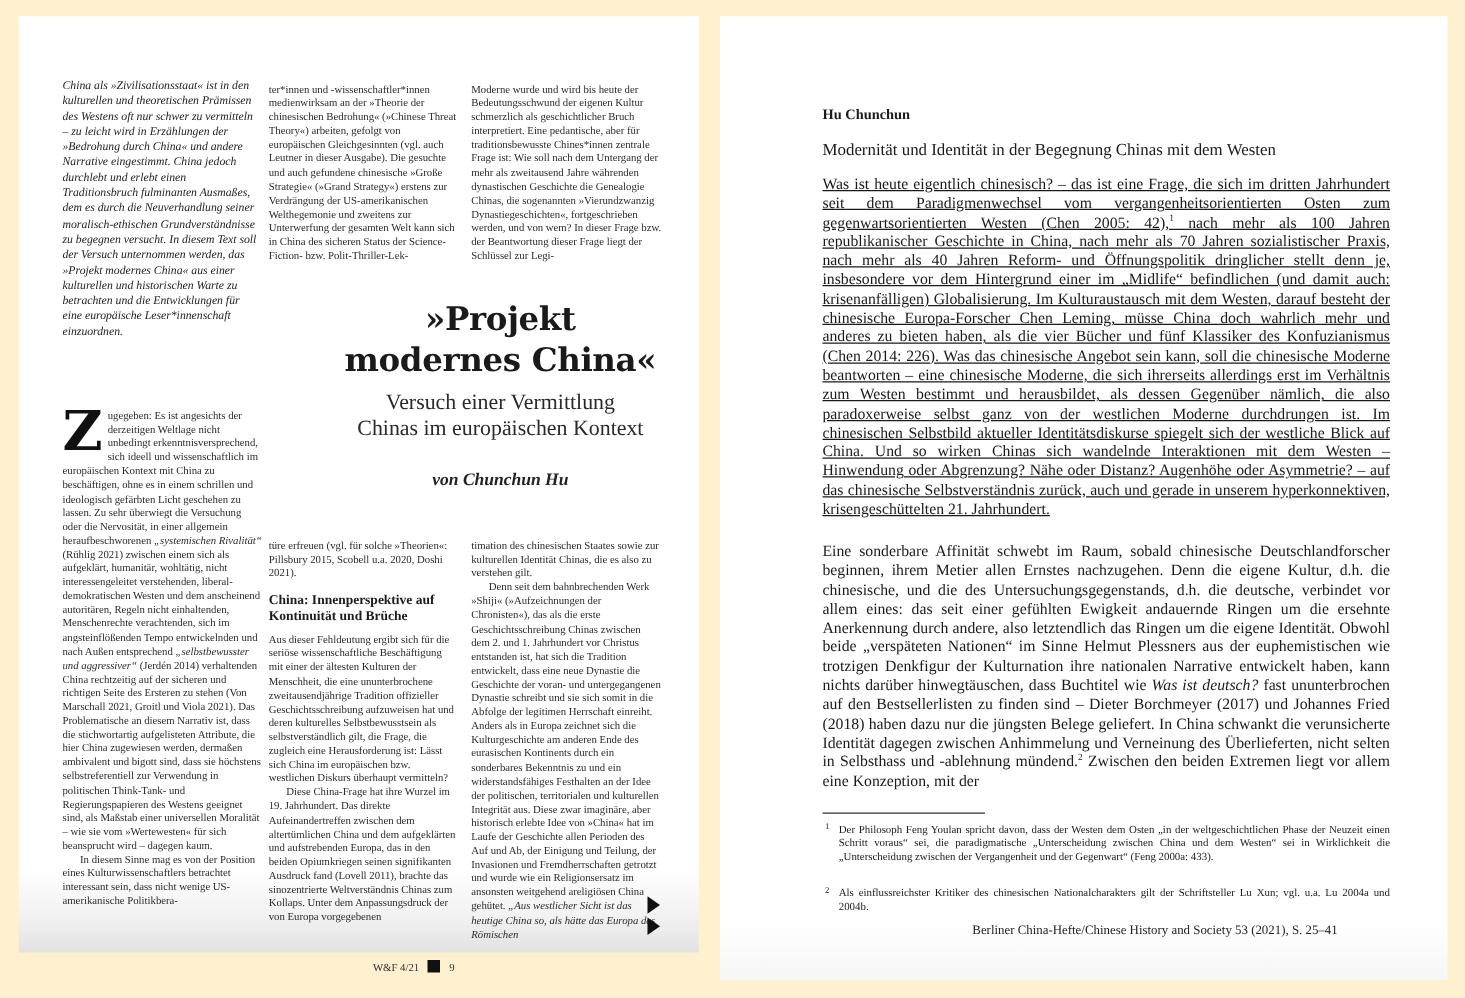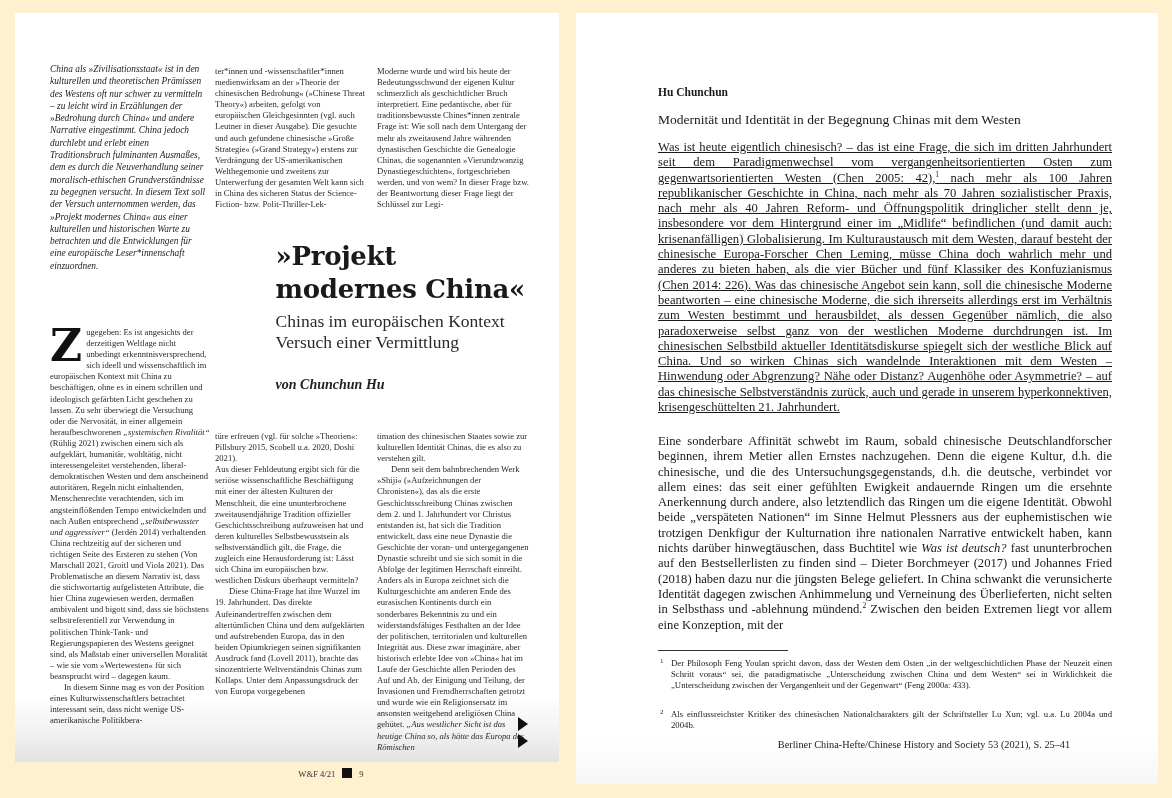--- a/index.html
+++ b/index.html
@@ -17,21 +17,21 @@
 
   .col { position:absolute; font-size:8.6px; line-height:11.1px; color:#2a2a2a; }
   .col p { margin:0; text-align:left; }
   .indent { text-indent:14px; }
   .it { font-style:italic; }
 
   #intro { left:35px; top:50px; width:158px; font-style:italic; font-size:9.4px; line-height:12.3px; color:#222; }
   #col2-top { left:200px; top:53px; width:152px; }
   #col3-top { left:362px; top:53px; width:160px; }
 
-  #title-block { position:absolute; right:34px; top:227px; text-align:left; }
+  #title-block { position:absolute; right:34px; top:227px; text-align:center; }
   #title { font-family:"DejaVu Serif", serif; font-weight:bold; font-size:26px; line-height:33px; color:#1a1a1a; letter-spacing:-0.3px; }
   #subtitle { font-size:17.5px; line-height:21px; color:#2a2a2a; margin-top:5px; }
   #byline { font-weight:bold; font-style:italic; font-size:14px; margin-top:24px; color:#222; }
 
   #col1-body { left:35px; top:314px; width:160px; }
   .dropcap { float:left; font-size:44px; line-height:34px; margin:2px 4px 0 0; font-weight:bold; font-family:"DejaVu Serif", serif; color:#111; }
   #col2-body { left:200px; top:418px; width:152px; }
   #col2-body h3 { font-size:10.8px; line-height:13px; margin:10px 0 6px; font-weight:bold; color:#1c1c1c; }
   #col3-body { left:362px; top:418px; width:152px; }
 
@@ -63,33 +63,34 @@
   <div class="col" id="intro">China als »Zivilisationsstaat« ist in den kulturellen und theoretischen Prämissen des Westens oft nur schwer zu vermitteln – zu leicht wird in Erzählungen der »Bedrohung durch China« und andere Narrative eingestimmt. China jedoch durchlebt und erlebt einen Traditionsbruch fulminanten Ausmaßes, dem es durch die Neuverhandlung seiner moralisch-ethischen Grundverständnisse zu begegnen versucht. In diesem Text soll der Versuch unternommen werden, das »Projekt modernes China« aus einer kulturellen und historischen Warte zu betrachten und die Entwicklungen für eine europäische Leser*innenschaft einzuordnen.</div>
   <div class="col" id="col2-top">ter*innen und -wissenschaftler*innen medienwirksam an der »Theorie der chinesischen Bedrohung« (»Chinese Threat Theory«) arbeiten, gefolgt von europäischen Gleichgesinnten (vgl. auch Leutner in dieser Ausgabe). Die gesuchte und auch gefundene chinesische »Große Strategie« (»Grand Strategy«) erstens zur Verdrängung der US-amerikanischen Welthegemonie und zweitens zur Unterwerfung der gesamten Welt kann sich in China des sicheren Status der Science-Fiction- bzw. Polit-Thriller-Lek-</div>
   <div class="col" id="col3-top">Moderne wurde und wird bis heute der Bedeutungsschwund der eigenen Kultur schmerzlich als geschichtlicher Bruch interpretiert. Eine pedantische, aber für traditionsbewusste Chines*innen zentrale Frage ist: Wie soll nach dem Untergang der mehr als zweitausend Jahre währenden dynastischen Geschichte die Genealogie Chinas, die sogenannten »Vierundzwanzig Dynastiegeschichten«, fortgeschrieben werden, und von wem? In dieser Frage bzw. der Beantwortung dieser Frage liegt der Schlüssel zur Legi-</div>
 
   <div id="title-block">
     <div id="title">
       <div>»Projekt</div>
       <div>modernes China«</div>
     </div>
     <div id="subtitle">
+      <div>Versuch einer Vermittlung</div>
       <div>Chinas im europäischen Kontext</div>
-      <div>Versuch einer Vermittlung</div>
     </div>
     <div id="byline">von Chunchun Hu</div>
   </div>
 
   <div class="col" id="col1-body">
     <p><span class="dropcap">Z</span><span>ugegeben: Es ist angesichts der derzeitigen Weltlage nicht unbedingt erkenntnisversprechend, sich ideell und wissenschaftlich im europäischen Kontext mit China zu beschäftigen, ohne es in einem schrillen und ideologisch gefärbten Licht geschehen zu lassen. Zu sehr überwiegt die Versuchung oder die Nervosität, in einer allgemein heraufbeschworenen </span><span class="it">„systemischen Rivalität“</span><span> (Rühlig 2021) zwischen einem sich als aufgeklärt, humanitär, wohltätig, nicht interessengeleitet verstehenden, liberal-demokratischen Westen und dem anscheinend autoritären, Regeln nicht einhaltenden, Menschenrechte verachtenden, sich im angsteinflößenden Tempo entwickelnden und nach Außen entsprechend </span><span class="it">„selbstbewusster und aggressiver“</span><span> (Jerdén 2014) verhaltenden China rechtzeitig auf der sicheren und richtigen Seite des Ersteren zu stehen (Von Marschall 2021, Groitl und Viola 2021). Das Problematische an diesem Narrativ ist, dass die stichwortartig aufgelisteten Attribute, die hier China zugewiesen werden, dermaßen ambivalent und bigott sind, dass sie höchstens selbstreferentiell zur Verwendung in politischen Think-Tank- und Regierungspapieren des Westens geeignet sind, als Maßstab einer universellen Moralität – wie sie vom »Wertewesten« für sich beansprucht wird – dagegen kaum.</span></p>
     <p class="indent">In diesem Sinne mag es von der Position eines Kulturwissenschaftlers betrachtet interessant sein, dass nicht wenige US-amerikanische Politikbera-</p>
   </div>
 
   <div class="col" id="col2-body">
     <p>türe erfreuen (vgl. für solche »Theorien«: Pillsbury 2015, Scobell u.a. 2020, Doshi 2021).</p>
+    <h3>China: Innenperspektive auf Kontinuität und Brüche</h3>
     <p>Aus dieser Fehldeutung ergibt sich für die seriöse wissenschaftliche Beschäftigung mit einer der ältesten Kulturen der Menschheit, die eine ununterbrochene zweitausendjährige Tradition offizieller Geschichtsschreibung aufzuweisen hat und deren kulturelles Selbstbewusstsein als selbstverständlich gilt, die Frage, die zugleich eine Herausforderung ist: Lässt sich China im europäischen bzw. westlichen Diskurs überhaupt vermitteln?</p>
     <p class="indent">Diese China-Frage hat ihre Wurzel im 19. Jahrhundert. Das direkte Aufeinandertreffen zwischen dem altertümlichen China und dem aufgeklärten und aufstrebenden Europa, das in den beiden Opiumkriegen seinen signifikanten Ausdruck fand (Lovell 2011), brachte das sinozentrierte Weltverständnis Chinas zum Kollaps. Unter dem Anpassungsdruck der von Europa vorgegebenen</p>
   </div>
 
   <div class="col" id="col3-body">
     <p>timation des chinesischen Staates sowie zur kulturellen Identität Chinas, die es also zu verstehen gilt.</p>
     <p class="indent"><span>Denn seit dem bahnbrechenden Werk »Shiji« (»Aufzeichnungen der Chronisten«), das als die erste Geschichtsschreibung Chinas zwischen dem 2. und 1. Jahrhundert vor Christus entstanden ist, hat sich die Tradition entwickelt, dass eine neue Dynastie die Geschichte der voran- und untergegangenen Dynastie schreibt und sie sich somit in die Abfolge der legitimen Herrschaft einreiht. Anders als in Europa zeichnet sich die Kulturgeschichte am anderen Ende des eurasischen Kontinents durch ein sonderbares Bekenntnis zu und ein widerstandsfähiges Festhalten an der Idee der politischen, territorialen und kulturellen Integrität aus. Diese zwar imaginäre, aber historisch erlebte Idee von »China« hat im Laufe der Geschichte allen Perioden des Auf und Ab, der Einigung und Teilung, der Invasionen und Fremdherrschaften getrotzt und wurde wie ein Religionsersatz im ansonsten weitgehend areligiösen China gehütet. </span><span class="it">„Aus westlicher Sicht ist das heutige China so, als hätte das Europa des Römischen</span></p>
   </div>
 
   <div class="arrows">

